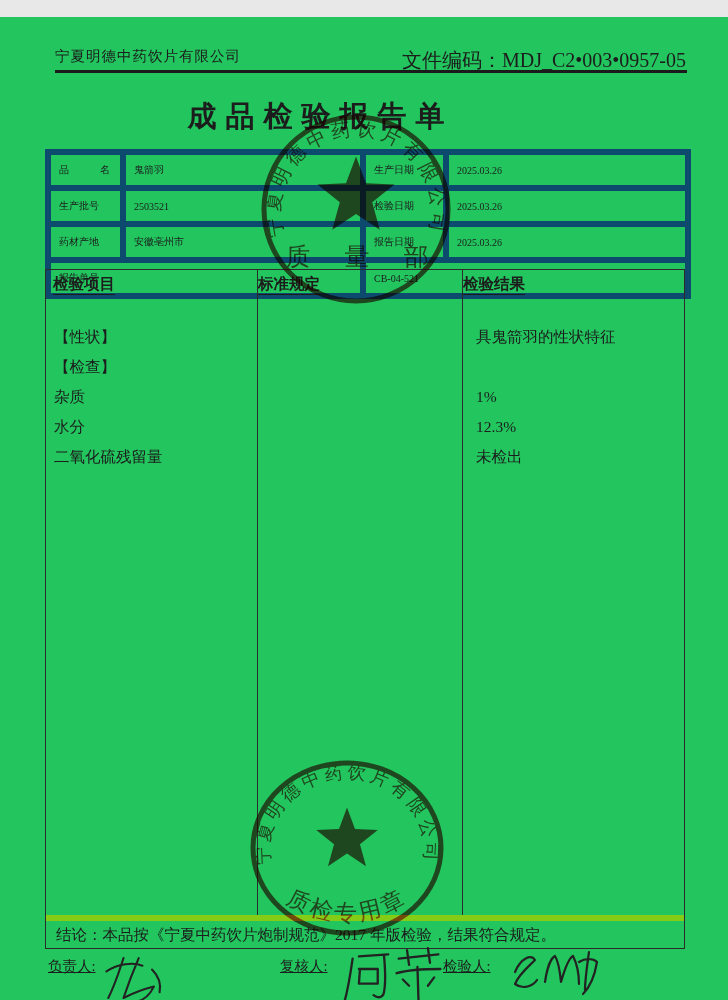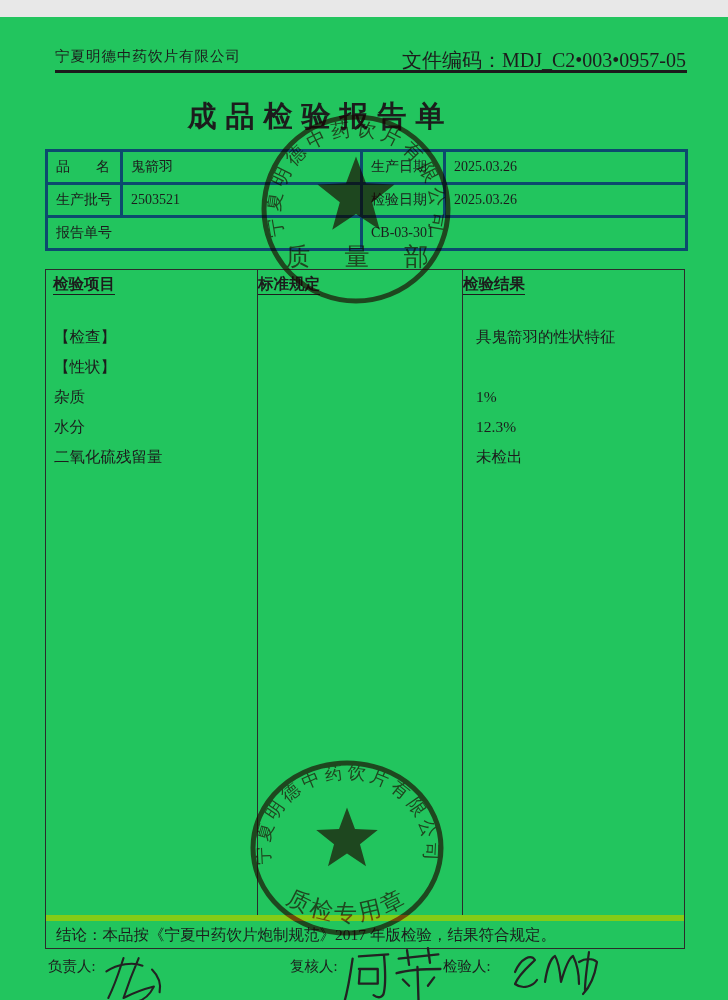--- a/index.html
+++ b/index.html
@@ -15,42 +15,42 @@
   
   .title{position:absolute;left:0;top:80px;width:632px;text-align:center;
     font-size:29px;font-weight:bold;letter-spacing:9px;text-indent:9px;}
   
   .stamp{position:absolute;pointer-events:none;mix-blend-mode:multiply;opacity:.82;z-index:6;}
   .stamp-top{left:256px;top:94px;}
   .stamp-bottom{left:247px;top:738px;}
   .stamp text{fill:var(--stamp-color);}
   
   .info-table{position:absolute;left:45px;top:132px;border-collapse:collapse;table-layout:fixed;}
-  .info-table td{border:3px solid #0c4a6e;height:30px;font-size:14px;
+  .info-table td{border:6px solid #0c4a6e;height:30px;font-size:10px;
     padding:0 0 0 8px;white-space:nowrap;overflow:hidden;}
   .spread{text-align:justify;text-align-last:justify;padding-right:10px !important;}
   
   .insp{position:absolute;left:45px;top:252px;width:640px;height:680px;
     border:1px solid #2b2b2b;box-sizing:border-box;display:flex;flex-direction:column;}
   .insp-cols{display:grid;grid-template-columns:211px 205px 222px;flex:1;}
   .insp-col{overflow:hidden;}
   .insp-col + .insp-col{border-left:1px solid #2b2b2b;}
   .insp-head{height:28px;line-height:28px;font-size:15.5px;}
   .insp-head span{text-decoration:underline;text-underline-offset:5px;font-weight:bold;}
   .h-left{padding-left:7px;}
   .h-center{text-align:left;}
   .line{height:30px;line-height:30px;font-size:15.5px;white-space:nowrap;}
   .lines{margin-top:24px;}
   .c1 .line{padding-left:8px;}
   .c2 .line{padding-left:14px;}
   .c3 .line{padding-left:13px;}
   .conclusion{height:27px;line-height:27px;border-top:6px solid #84cc16;
     font-size:15.5px;padding-left:10px;white-space:nowrap;}
   
-  .sig-label{position:absolute;font-size:14.5px;z-index:3;}
+  .sig-label{position:absolute;font-size:14.5px;z-index:3;text-decoration:underline;}
   .sig-svg{position:absolute;z-index:4;}
   .sig-svg path{stroke:var(--ink);stroke-width:2.2;fill:none;stroke-linecap:round;stroke-linejoin:round;}
 </style>
 </head>
 <body>
 
 <div class="page">
 
   <div class="hdr-company">宁夏明德中药饮片有限公司</div>
   <div class="hdr-code">文件编码：MDJ_C2•003•0957-05</div>
@@ -82,34 +82,40 @@
       <td>生产日期</td>
       <td>2025.03.26</td>
     </tr>
     <tr>
       <td>生产批号</td>
       <td>2503521</td>
       <td>检验日期</td>
       <td>2025.03.26</td>
     </tr>
     <tr>
+      <td>药材产地</td>
+      <td>安徽亳州市</td>
+      <td>报告日期</td>
+      <td>2025.03.26</td>
+    </tr>
+    <tr>
       <td colspan="2">报告单号</td>
-      <td colspan="2">CB-03-301</td>
+      <td colspan="2">CB-04-521</td>
     </tr>
   </tbody>
     </table>
 
   <div class="insp">
     <div class="insp-cols">
       <div class="insp-col c1">
         <div class="insp-head h-left">
           <span>检验项目</span></div>
         <div class="lines">
+          <div class="line">【性状】</div>
           <div class="line">【检查】</div>
-          <div class="line">【性状】</div>
           <div class="line">杂质</div>
           <div class="line">水分</div>
           <div class="line">二氧化硫残留量</div>
         </div>
       </div>
       <div class="insp-col c2">
         <div class="insp-head h-center">
           <span>标准规定</span></div>
       </div>
       <div class="insp-col c3">
@@ -138,21 +144,21 @@
     <text font-size="23" letter-spacing="3">
       <textPath href="#arcBot2" startOffset="50%" text-anchor="middle">质检专用章</textPath>
     </text>
   </svg>
 
   <div class="sig-label" style="left:48px;top:940px;">负责人:</div>
   <svg class="sig-svg" style="left:95px;top:933px;" width="95" height="58" viewBox="0 0 100 60">
     <path d="M30,8 C26,20 22,34 14,50 M12,22 C24,14 40,12 50,16 M46,8 C40,22 34,38 30,50 C42,44 54,40 62,38 C58,46 52,52 44,54 M60,20 C66,26 70,34 68,44"></path>
   </svg>
 
-  <div class="sig-label" style="left:290px;top:940px;">复核人:</div>
+  <div class="sig-label" style="left:280px;top:940px;">复核人:</div>
   <svg class="sig-svg" style="left:338px;top:928px;" width="115" height="70" viewBox="0 0 110 65">
     <path d="M14,12 C12,26 10,40 6,54"></path>
     <path d="M20,10 L48,8 M44,9 C45,20 46,34 44,44 C43,50 38,50 34,47"></path>
     <path d="M20,22 L38,22 L38,36 L20,36 L21,22"></path>
     <path d="M58,12 L96,8 M66,4 L68,18 M86,2 L88,16"></path>
     <path d="M56,26 C70,22 86,22 98,22"></path>
     <path d="M62,32 L68,38 M92,30 L86,38"></path>
     <path d="M76,20 L77,52 C77,60 70,60 64,56"></path>
   </svg>
 

